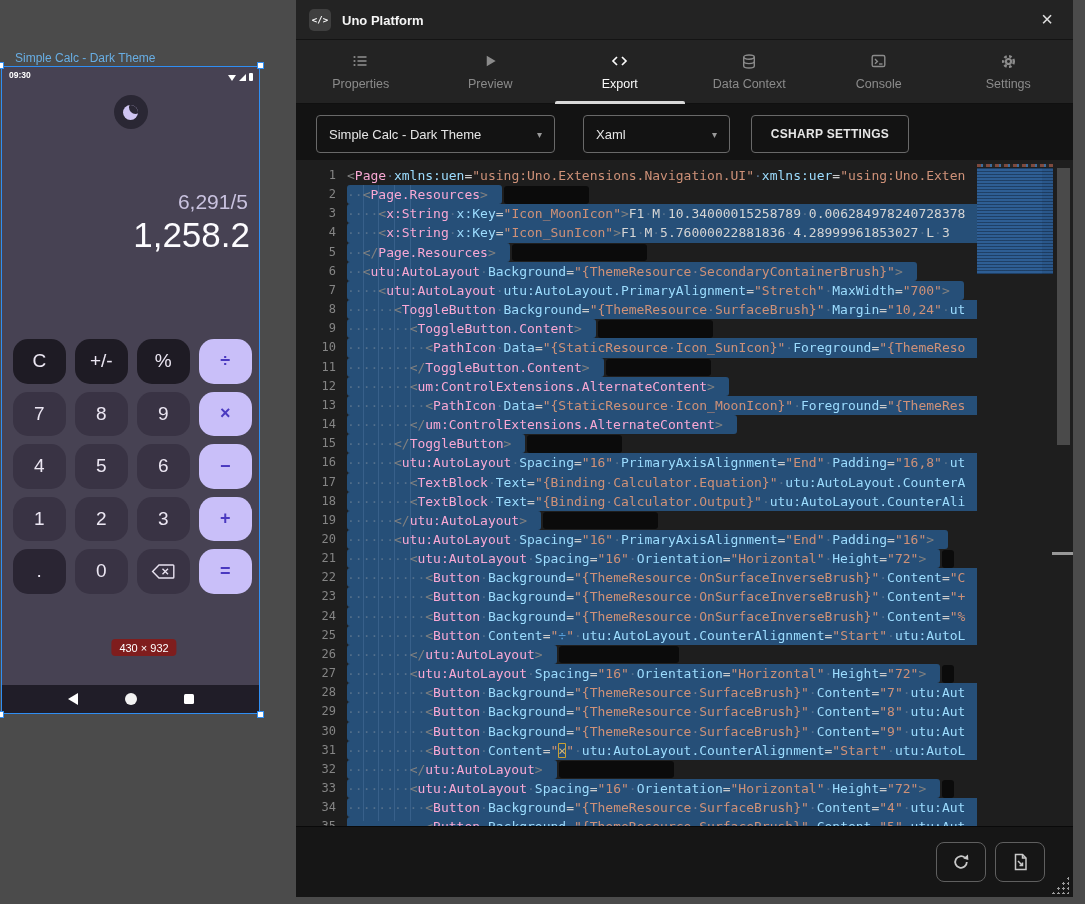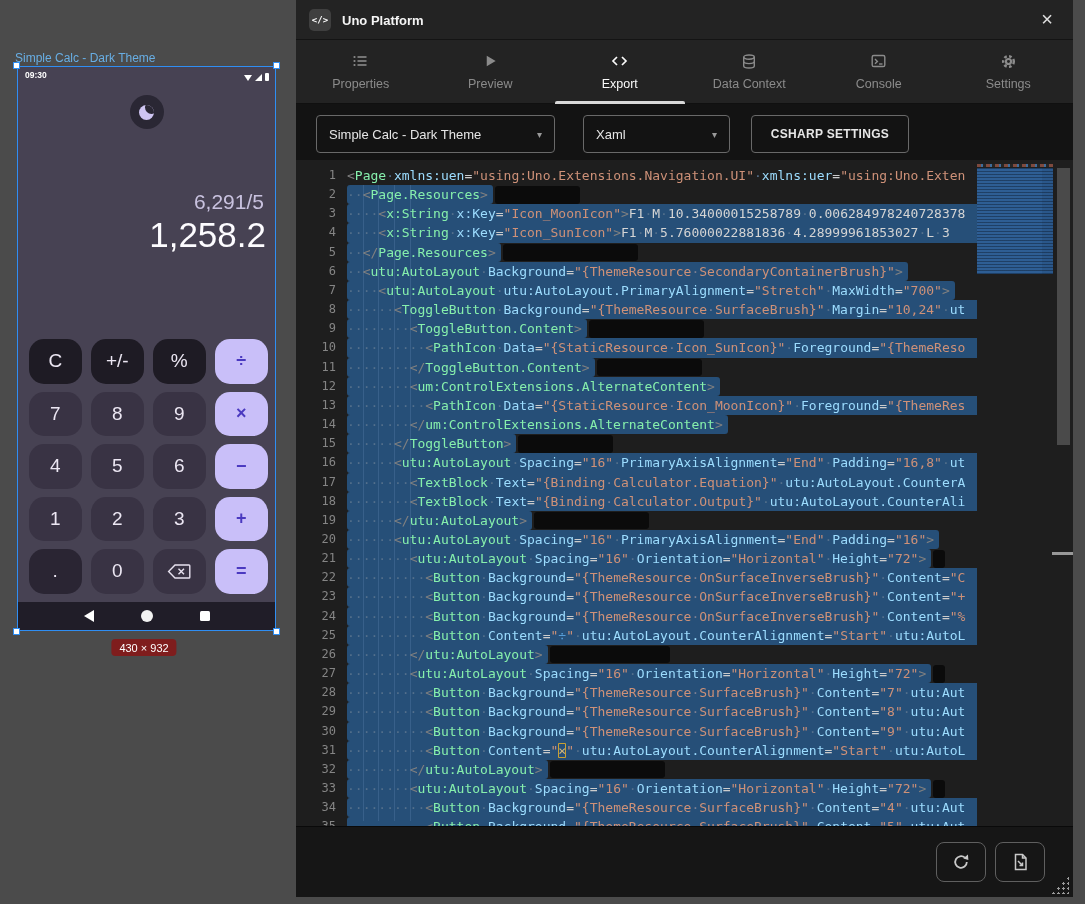--- a/index.html
+++ b/index.html
@@ -2,21 +2,21 @@
 <html><head>
 <meta charset="utf-8">
 <style>
   * { margin:0; padding:0; box-sizing:border-box; }
   html,body { width:1085px; height:904px; overflow:hidden; }
   body { background:#4b4b4b; font-family:"Liberation Sans", sans-serif; position:relative; }
 
   
   #canvas { position:absolute; left:0; top:0; width:296px; height:904px; }
   .frame-label { position:absolute; left:15px; top:51px; font-size:12px; color:#68aee4; white-space:nowrap; }
-  .frame-wrap { position:absolute; left:17px; top:66px; width:259px; height:565px; }
+  .frame-wrap { position:absolute; left:1px; top:66px; width:259px; height:648px; }
   .frame { position:absolute; inset:0; background:#474253; border:1.5px solid #2f8ef3; overflow:hidden; }
   .handle { position:absolute; width:7px; height:7px; background:#fff; border:1px solid #2f8ef3; z-index:3; }
   .h-tl{left:-4px;top:-4px}.h-tr{right:-4px;top:-4px}.h-bl{left:-4px;bottom:-4px}.h-br{right:-4px;bottom:-4px}
   .ph-time { position:absolute; left:7px; top:3px; font-size:8.5px; font-weight:bold; color:#fff; }
   .ph-status { position:absolute; right:6px; top:6px; display:flex; gap:3px; align-items:flex-end; }
   .ic-wifi { width:0;height:0;border-left:4px solid transparent;border-right:4px solid transparent;border-top:6px solid #fff; }
   .ic-signal { width:0;height:0;border-left:7px solid transparent;border-bottom:7px solid #fff; }
   .ic-batt { width:4.5px;height:8px;background:#fff;border-radius:1px; }
   .toggle-btn { position:absolute; left:50%; top:28px; margin-left:-17px; width:34px; height:34px; border-radius:50%; background:#2a2734; display:flex; align-items:center; justify-content:center; }
   .moon { width:15px; height:15px; border-radius:50%; background:#cfc5f2; position:relative; overflow:hidden; }
@@ -53,24 +53,24 @@
   #sel-frame { left:20px; width:239px; }
   #sel-format { left:287px; width:147px; }
   #btn-csharp { left:447px; width:158px; justify-content:center; font-weight:bold; font-size:12px; letter-spacing:.3px;margin-left:8px; }
 
   
   .editor { position:absolute; left:0; top:160px; width:100%; height:666px; background:#1e1e1e; }
   .code-scroll { position:absolute; left:0; top:0; width:681px; height:100%; overflow:hidden; padding-top:6px; }
   .code-line { height:19.17px; line-height:19.17px; white-space:nowrap; font-family:"DejaVu Sans Mono", monospace; font-size:13px; position:relative; z-index:1; }
   .ln { display:inline-block; width:40px; text-align:right; color:#858585; font-size:12px; margin-right:11px; vertical-align:top; }
   .seg { display:inline-block; border-radius:3px; vertical-align:top; }
-  .seg.sel { background:#264f78; padding-right:5px; }
+  .seg.sel { background:#264f78; padding-right:14px; }
   .seg.sel.full { padding-right:420px; }
   .bbox { display:inline-block; height:17.5px; margin-top:1px; background:#0b0b0b; border-radius:3px; margin-left:2px; vertical-align:top; }
-  .tk-p{color:#808080}.tk-t{color:#86efac}.tk-a{color:#9cdcfe}.tk-e{color:#cccccc}
+  .tk-p{color:#808080}.tk-t{color:#f9a8d4}.tk-a{color:#9cdcfe}.tk-e{color:#cccccc}
   .tk-q{color:#ce9178}.tk-x{color:#d4d4d4}.tk-w{color:#54708c}.tk-wq{color:#7c7f93}
   .tk-dv{color:#569cd6}
   .tk-bx{color:#d7ba7d; box-shadow:inset 0 0 0 1px #c8a033; border-radius:1px; }
   .guides { position:absolute; left:51px; top:25px; height:636px; width:140px; z-index:2; pointer-events:none; }
   .guide { position:absolute; top:0; bottom:0; width:1px; background:rgba(140,180,220,.18); }
   .mm-area { position:absolute; left:681px; top:0; width:96px; height:100%; background:#1e1e1e; }
   .mm-topstrip { position:absolute; left:0; top:4px; width:76px; height:3px; background:repeating-linear-gradient(90deg,#7e4a3e 0 4px,#3f6d9c 4px 6px,#262626 6px 9px); }
   .mm-block { position:absolute; left:0; top:8px; width:76px; height:106px; background:repeating-linear-gradient(180deg, rgba(8,18,32,.4) 0 1px, transparent 1px 3px), linear-gradient(90deg,#2e5e94 0 86%, #2a578a 86% 100%); }
   .sb-thumb { position:absolute; left:80px; top:8px; width:13px; height:277px; background:#4a4a4a; }
   .sb-tick { position:absolute; left:75px; top:392px; width:21px; height:3px; background:#989898; }

